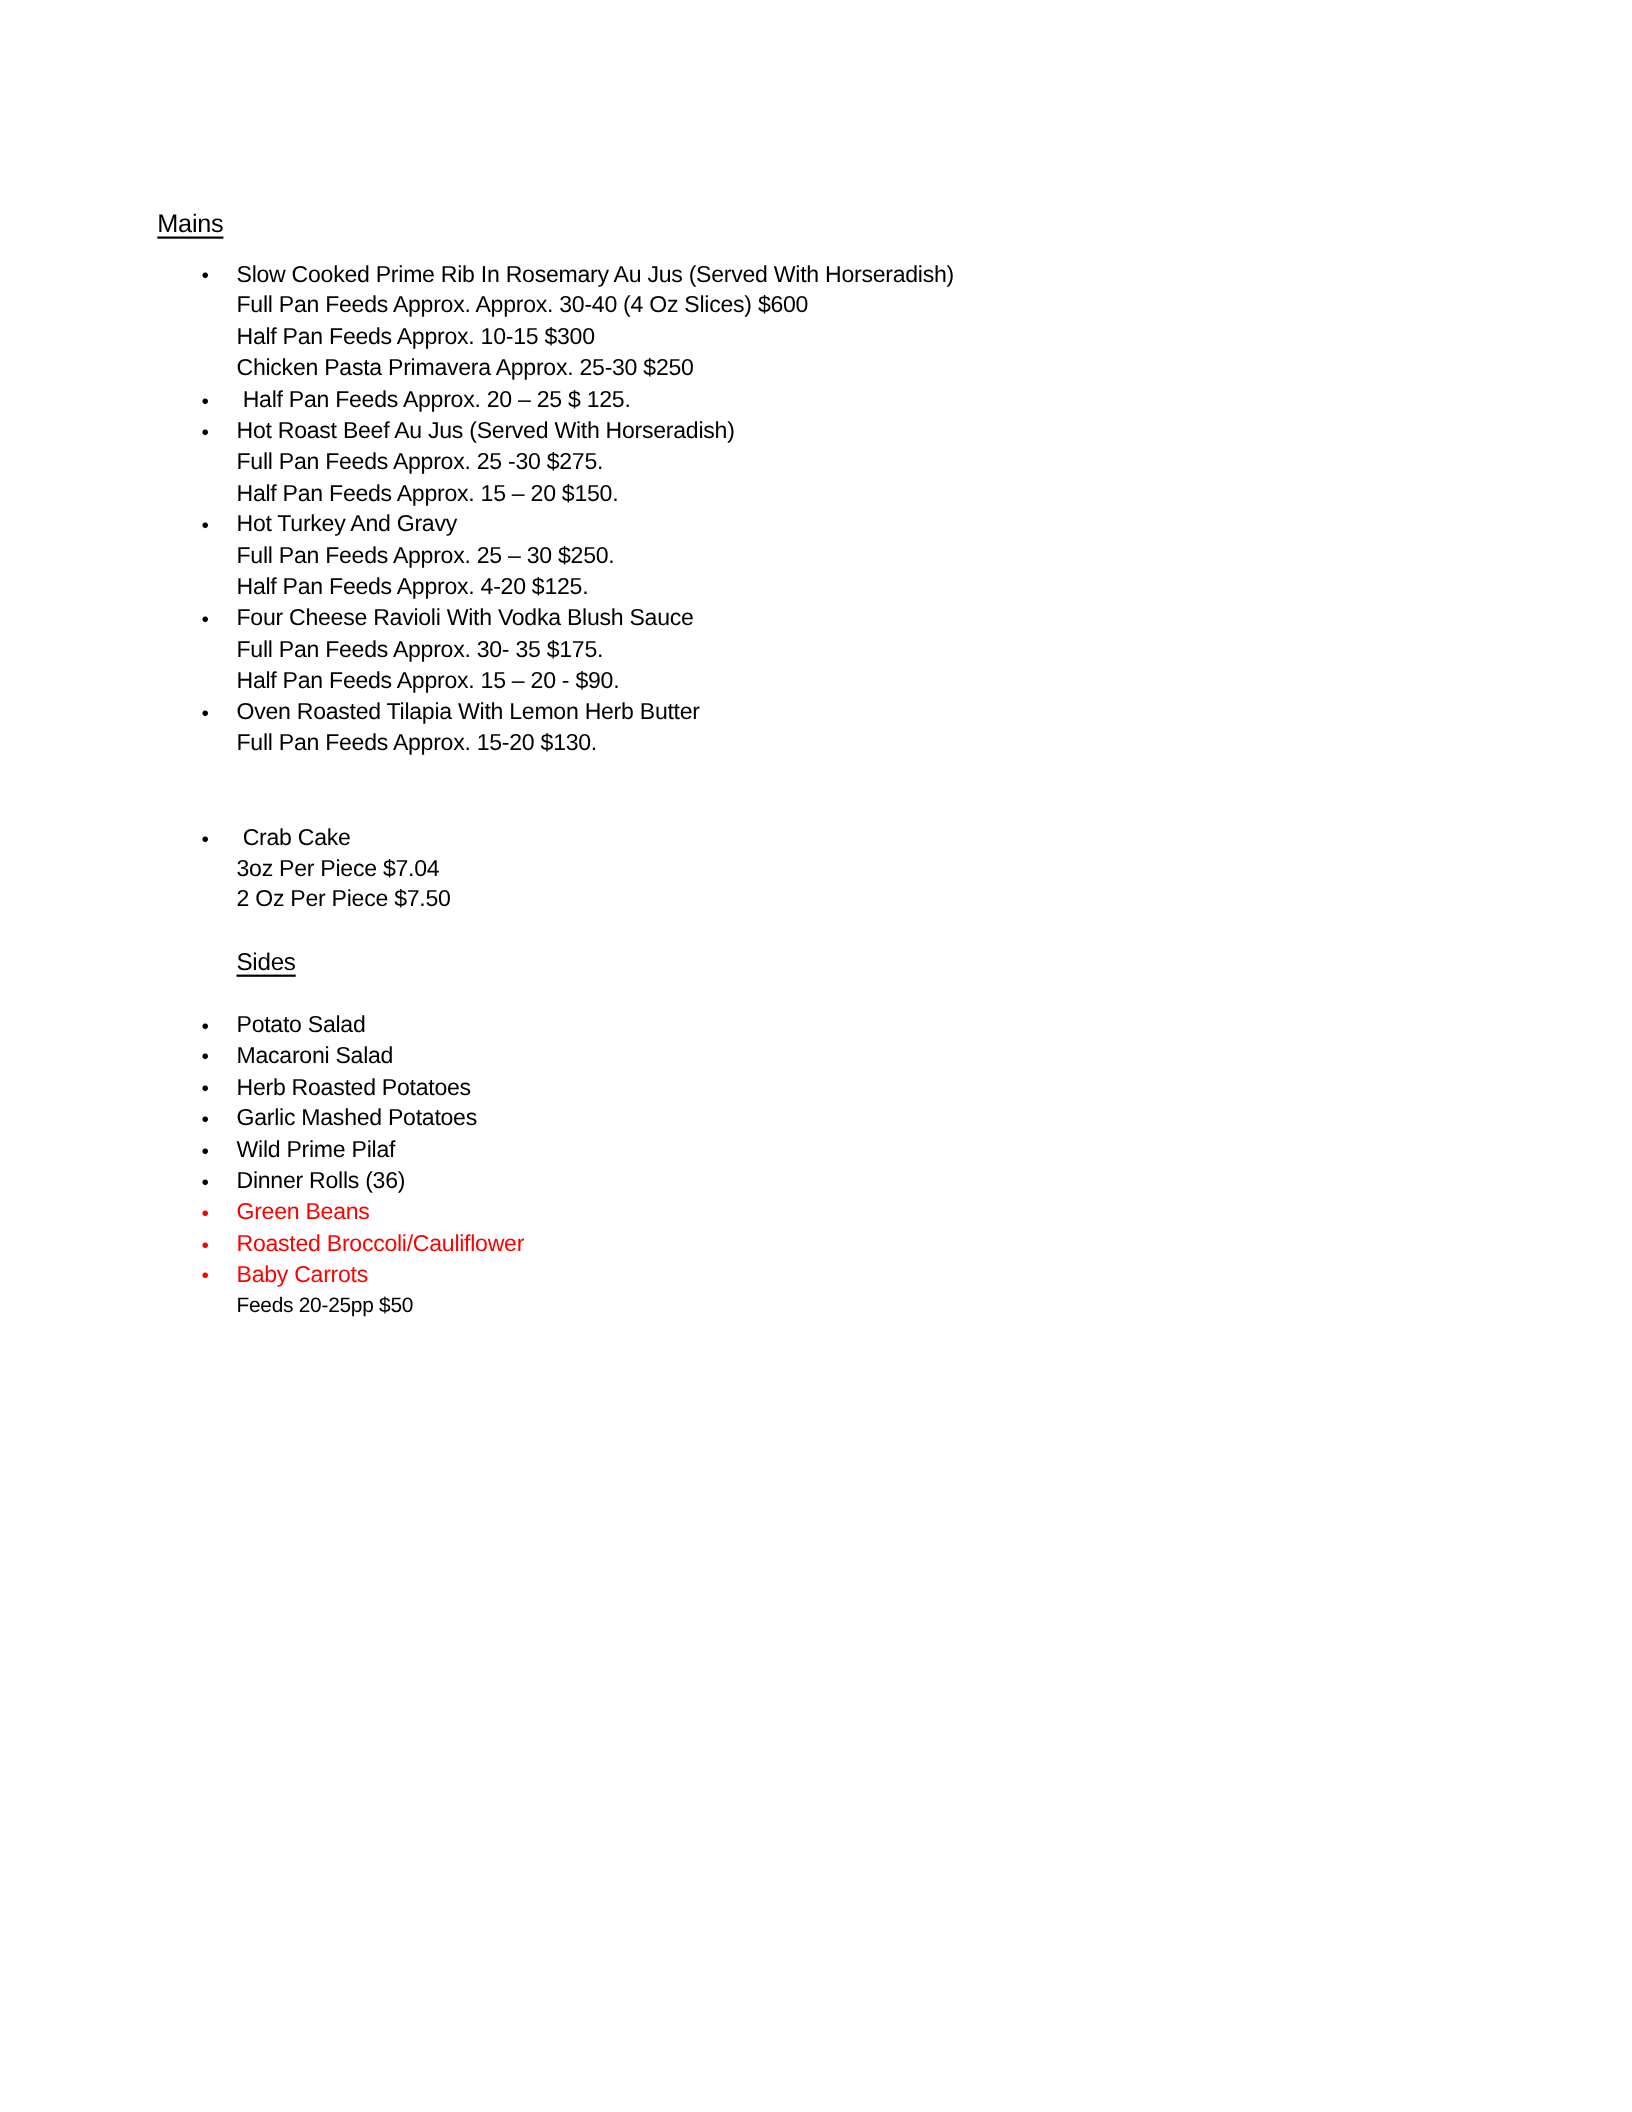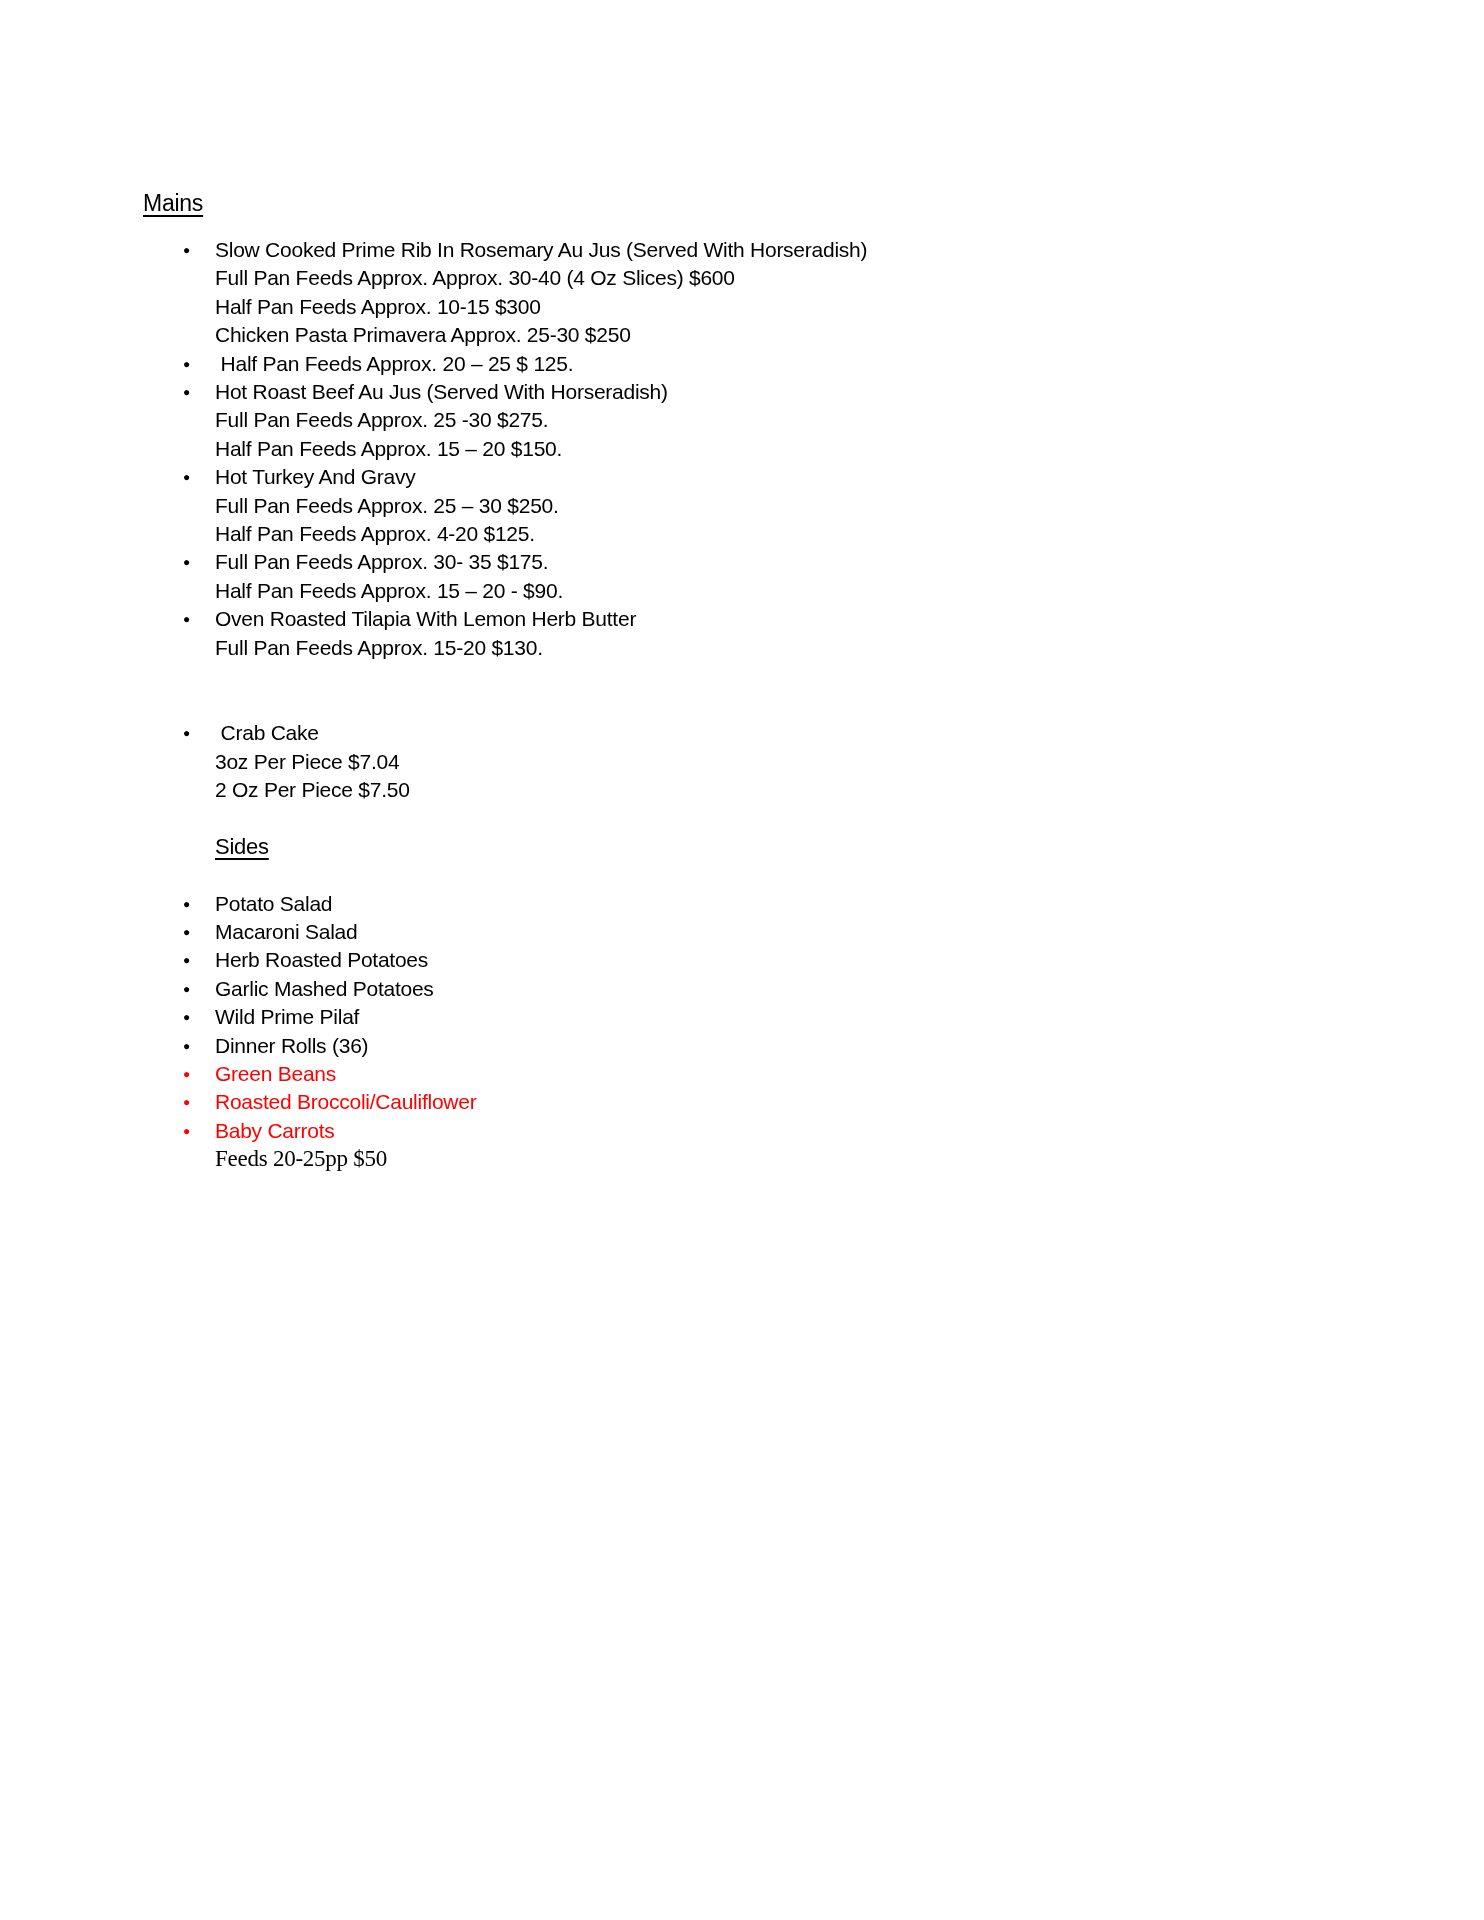--- a/index.html
+++ b/index.html
@@ -39,25 +39,24 @@
   .menu-item .bullet {
     position: absolute;
     left: 40px;
     top: 0;
     font-size: 12px;
     line-height: 28.4px;
   }
   .gap-before { margin-top: 57px; }
   .line { white-space: pre-wrap; }
   .sides-footer {
-    font-size: 23px;
+    font-size: 19px;
     line-height: 28.4px;
     padding-left: 72px;
     white-space: pre-wrap;
-    font-family: Liberation Serif, serif;
   }
 </style>
 </head>
 <body>
 
 <div class="page">
 
   <h1 class="doc-heading mains-heading">Mains</h1>
 
   <ul class="menu-list">
@@ -84,20 +83,21 @@
 
     <li class="menu-item">
       <span class="bullet">●</span>
       <div class="line">Hot Turkey And Gravy</div>
       <div class="line">Full Pan Feeds Approx. 25 – 30 $250.</div>
       <div class="line">Half Pan Feeds Approx. 4-20 $125.</div>
     </li>
 
     <li class="menu-item">
       <span class="bullet">●</span>
+      <div class="line">Four Cheese Ravioli With Vodka Blush Sauce</div>
       <div class="line">Full Pan Feeds Approx. 30- 35 $175.</div>
       <div class="line">Half Pan Feeds Approx. 15 – 20 - $90.</div>
     </li>
 
     <li class="menu-item">
       <span class="bullet">●</span>
       <div class="line">Oven Roasted Tilapia With Lemon Herb Butter</div>
       <div class="line">Full Pan Feeds Approx. 15-20 $130.</div>
     </li>
 

